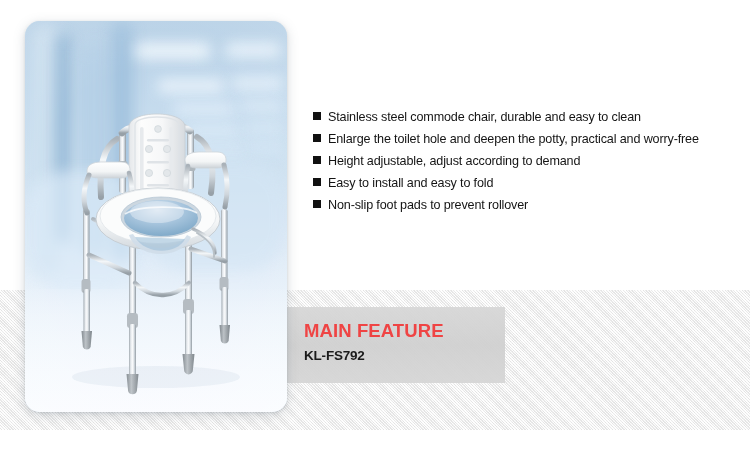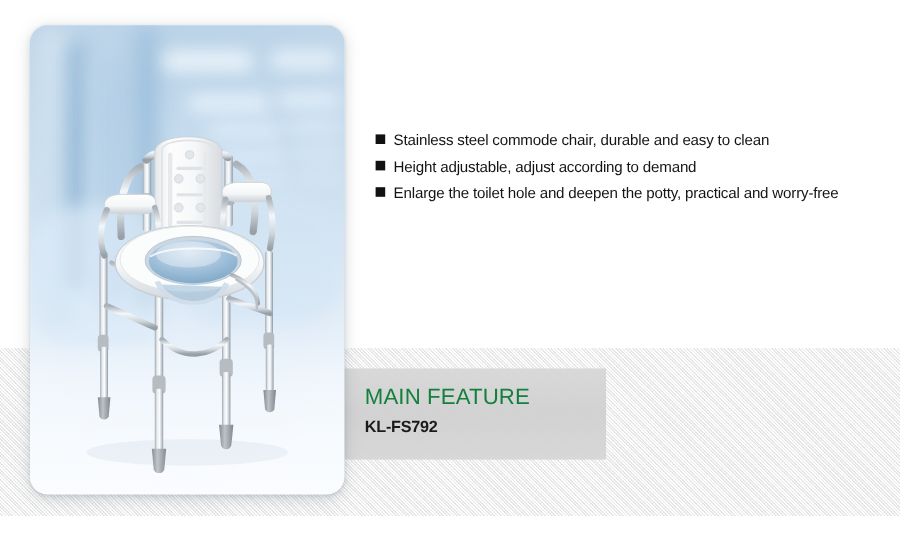--- a/index.html
+++ b/index.html
@@ -139,22 +139,22 @@
     letter-spacing: -0.15px;
     font-stretch: condensed;
   }
 
   
   .main-feature-title {
     position: absolute;
     left: 304px;
     top: 320px;
     font-size: 18.5px;
-    font-weight: normal;
-    color: #15803d;
+    font-weight: bold;
+    color: #ef4444;
     letter-spacing: 0.1px;
   }
   .model-code {
     position: absolute;
     left: 304px;
     top: 348px;
     font-size: 13.5px;
     font-weight: bold;
     color: #1b1b1b;
     letter-spacing: -0.2px;
@@ -316,24 +316,32 @@
     <div class="photo-vignette"></div>
   </div>
 
   <div class="feature-list">
     <div class="feature-row">
       <span class="bullet"></span>
       <span class="feature-text">Stainless steel commode chair, durable and easy to clean</span>
     </div>
     <div class="feature-row">
       <span class="bullet"></span>
+      <span class="feature-text">Enlarge the toilet hole and deepen the potty, practical and worry-free</span>
+    </div>
+    <div class="feature-row">
+      <span class="bullet"></span>
       <span class="feature-text">Height adjustable, adjust according to demand</span>
     </div>
     <div class="feature-row">
       <span class="bullet"></span>
-      <span class="feature-text">Enlarge the toilet hole and deepen the potty, practical and worry-free</span>
+      <span class="feature-text">Easy to install and easy to fold</span>
+    </div>
+    <div class="feature-row">
+      <span class="bullet"></span>
+      <span class="feature-text">Non-slip foot pads to prevent rollover</span>
     </div>
   </div>
 
   <div class="main-feature-title">MAIN FEATURE</div>
   <div class="model-code">KL-FS792</div>
 
 </div>
 
 </body></html>

